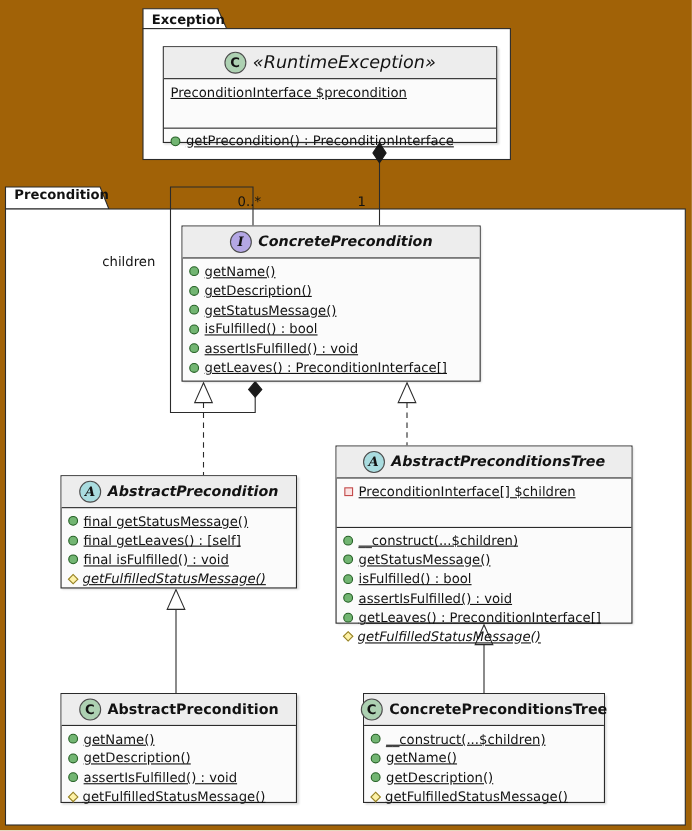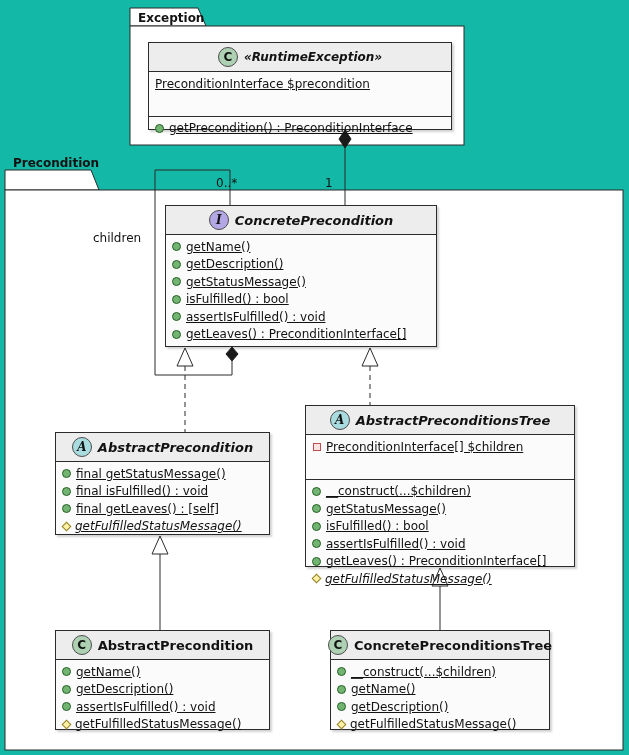--- a/index.html
+++ b/index.html
@@ -1,37 +1,37 @@
 <!DOCTYPE html>
 <html><head>
 <meta charset="utf-8">
 <style>
   html,body{margin:0;padding:0;background:#fff;}
   .stage{
-    position:relative;width:629px;height:755px;background:#14b8a6;
+    position:relative;width:629px;height:755px;background:#a16207;
     font-family:"DejaVu Sans","Liberation Sans",sans-serif;color:#121212;
     overflow:hidden;
   }
   svg.overlay{position:absolute;left:0;top:0;}
 
   .pkg-label{position:absolute;font-size:12px;font-weight:bold;white-space:nowrap;}
   .float-label{position:absolute;font-size:12px;white-space:nowrap;}
 
   .uml-class{
     position:absolute;border:1px solid #2b2b2b;background:#fbfbfb;
     box-shadow:1.5px 1.5px 2px rgba(0,0,0,.18);
     display:flex;flex-direction:column;box-sizing:border-box;
   }
   .cls-header{
     background:#ededed;border-bottom:1px solid #2b2b2b;
     display:flex;align-items:center;justify-content:center;gap:6px;
     padding:4px 6px;flex:0 0 auto;
   }
   .hdr-col{display:flex;flex-direction:column;align-items:center;line-height:1.25;}
-  .stereotype{font-size:12px;font-weight:bold;font-style:italic;}
+  .stereotype{font-size:16px;font-weight:normal;font-style:italic;}
   .cls-name{font-size:13px;font-weight:bold;white-space:nowrap;}
   .it{font-style:italic;}
 
   .spot{
     width:20px;height:20px;border-radius:50%;border:1px solid #4c4c4c;
     display:flex;align-items:center;justify-content:center;
     font-size:12px;font-weight:bold;flex:0 0 auto;box-sizing:border-box;
   }
   .spot-C{background:#add1b2;}
   .spot-I{background:#b4a7e5;font-style:italic;font-family:"DejaVu Serif",serif;}
@@ -73,21 +73,21 @@
     <polygon points="370,348 378,366 362,366" fill="#ffffff" stroke="#2b2b2b"></polygon>
 
     <line x1="160" y1="554" x2="160" y2="630" stroke="#2b2b2b"></line>
     <polygon points="160,536 168,554 152,554" fill="#ffffff" stroke="#2b2b2b"></polygon>
 
     <line x1="440" y1="586" x2="440" y2="630" stroke="#2b2b2b"></line>
     <polygon points="440,568 448,586 432,586" fill="#ffffff" stroke="#2b2b2b"></polygon>
   </svg>
 
   <div class="pkg-label" style="left:138px;top:11px;">Exception</div>
-  <div class="pkg-label" style="left:13px;top:156px;">Precondition</div>
+  <div class="pkg-label" style="left:13px;top:170px;">Precondition</div>
 
   <div class="float-label" style="left:216px;top:176px;">0..*</div>
   <div class="float-label" style="left:325px;top:176px;">1</div>
   <div class="float-label" style="left:93px;top:231px;">children</div>
 
   <div class="uml-class" style="left:148px;top:42px;width:304px;height:88px;">
     <div class="cls-header">
       <span class="spot spot-C">C</span>
       <span class="hdr-col">
         <span class="stereotype">«RuntimeException»</span>
@@ -144,25 +144,25 @@
       <span class="spot spot-A">A</span>
       <span class="cls-name it">AbstractPrecondition</span>
     </div>
     <div class="section">
       <div class="member">
         <span class="ic ic-pub"></span>
         <span class="mtext">final getStatusMessage()</span>
       </div>
       <div class="member">
         <span class="ic ic-pub"></span>
+        <span class="mtext">final getLeaves() : [self]</span>
+      </div>
+      <div class="member">
+        <span class="ic ic-pub"></span>
         <span class="mtext">final isFulfilled() : void</span>
-      </div>
-      <div class="member">
-        <span class="ic ic-pub"></span>
-        <span class="mtext">final getLeaves() : [self]</span>
       </div>
       <div class="member">
         <span class="ic ic-prot"></span>
         <span class="mtext it">getFulfilledStatusMessage()</span>
       </div>
     </div>
   </div>
 
   <div class="uml-class" style="left:305px;top:405px;width:270px;height:162px;">
     <div class="cls-header">

